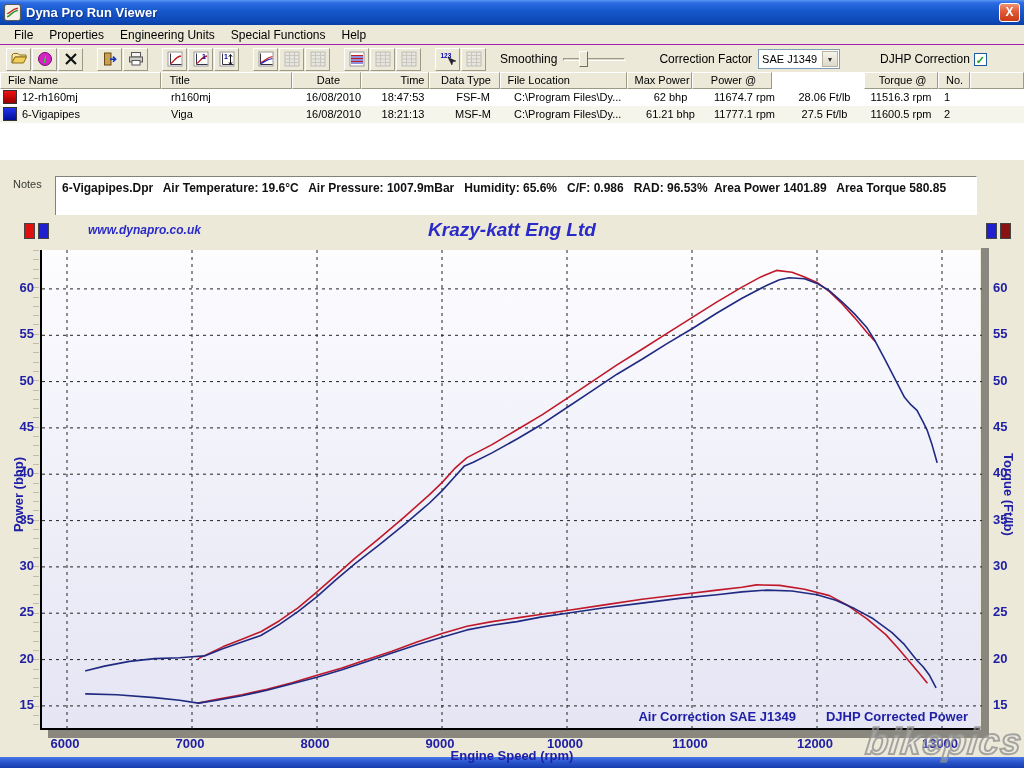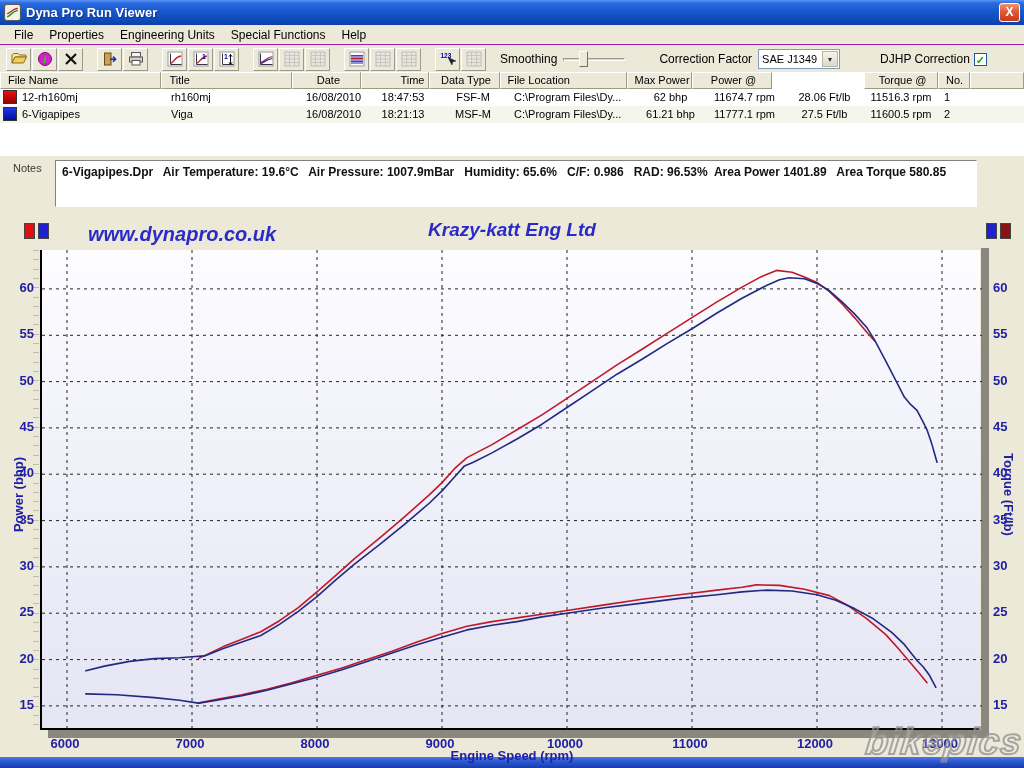--- a/index.html
+++ b/index.html
@@ -45,30 +45,30 @@
   
   .runtable { position:absolute; left:0; top:72px; width:1024px; height:88px; background:#fff;padding-left:16px; }
   .thead { position:absolute; left:0; top:0; height:17px; width:1024px; display:flex; }
   .th { height:17px; background:#ece9d8; border:1px solid; border-color:#fff #9c9a84 #9c9a84 #fff;
     font-size:11px; color:#000; padding:1px 4px 0 7px; overflow:hidden; white-space:nowrap; }
   .trow { position:absolute; left:0; height:17px; width:1024px; display:flex; }
   .td { height:17px; font-size:11px; color:#000; padding:2px 4px 0 7px; overflow:hidden; white-space:nowrap; position:relative; }
   .swatch { position:absolute; left:3px; top:1px; width:14px; height:14px; border:1px solid #333; }
 
   
-  .notes-band { position:absolute; left:0; top:156px; width:1024px; height:55px; background:#ece9d8; }
+  .notes-band { position:absolute; left:0; top:172px; width:1024px; height:55px; background:#ece9d8; }
   .notes-label { position:absolute; left:13px; top:6px; font-size:11px; color:#3a3a33; }
   .notes-box { position:absolute; left:55px; top:4px; width:922px; height:47px; background:#fff;
     border:1px solid; border-color:#848278 #fff #fff #848278; padding:4px 6px; }
   .notes-text { font-size:12px; font-weight:bold; color:#111; white-space:pre; overflow:hidden; }
 
   
   .chart-area { position:absolute; left:0; top:215px; width:1024px; height:542px; background:#ece9d8; }
   .hdr-sq { position:absolute; top:8px; width:11px; height:16px; border:1px solid #444; }
-  .hdr-url { position:absolute; left:88px; top:8px; font-size:20px; font-weight:bold; font-style:italic; color:#2a2ac8; }
+  .hdr-url { position:absolute; left:88px; top:8px; font-size:12px; font-weight:bold; font-style:italic; color:#2a2ac8; }
   .hdr-title { position:absolute; left:0; top:4px; width:1024px; text-align:center; font-size:19px; font-weight:bold; font-style:italic; color:#2a2ac8; }
   .plot { position:absolute; left:40px; top:35px; width:940px; height:480px;
     background:linear-gradient(180deg,#fdfdff 0%,#f3f3fb 35%,#e5e5f4 100%);
     border-left:2px solid #000; border-bottom:2px solid #000; }
   .shadow-r { position:absolute; left:981px; top:33px; width:8px; height:490px; background:#8a887e; }
   .shadow-b { position:absolute; left:48px; top:515px; width:941px; height:8px; background:#8a887e; }
   .minor-ticks { position:absolute; left:33px; top:35px; width:6px; height:480px;
     background:repeating-linear-gradient(to bottom,#b7b19b 0 1px,transparent 1px 9.3px); opacity:.8; }
   .ytick { position:absolute; font-size:13px; font-weight:bold; color:#2020a6; }
   .ytick.left { left:0; width:34px; text-align:right; }
@@ -328,20 +328,24 @@
           <line x1="400.0" y1="0" x2="400.0" y2="480" stroke="#222" stroke-width="1" stroke-dasharray="3,4"></line>
           <line x1="525.0" y1="0" x2="525.0" y2="480" stroke="#222" stroke-width="1" stroke-dasharray="3,4"></line>
           <line x1="650.0" y1="0" x2="650.0" y2="480" stroke="#222" stroke-width="1" stroke-dasharray="3,4"></line>
           <line x1="775.0" y1="0" x2="775.0" y2="480" stroke="#222" stroke-width="1" stroke-dasharray="3,4"></line>
           <line x1="900.0" y1="0" x2="900.0" y2="480" stroke="#222" stroke-width="1" stroke-dasharray="3,4"></line>
           <polyline points="156.3,408.6 181.3,396.6 200.0,389.2 218.8,381.8 237.5,370.7 256.3,357.7 275.0,341.9 293.8,325.3 312.5,308.6 337.5,288.2 362.5,266.9 387.5,244.6 400.0,232.6 412.5,218.7 425.0,207.6 450.0,194.6 475.0,179.8 500.0,164.9 525.0,148.3 550.0,131.6 575.0,114.9 600.0,99.2 625.0,83.4 650.0,67.6 675.0,51.9 700.0,37.1 718.8,26.9 734.4,20.4 750.0,22.2 762.5,26.9 775.0,32.4 787.5,41.7 800.0,53.7 812.5,67.6 825.0,82.5 832.5,90.8" fill="none" stroke="#c01828" stroke-width="1.6" stroke-linejoin="round" stroke-linecap="round"></polyline>
           <polyline points="43.8,420.7 62.5,416.1 87.5,411.4 112.5,408.6 137.5,407.7 150.0,406.8 162.5,405.9 181.3,398.5 200.0,392.0 218.8,385.5 237.5,374.4 256.3,361.4 275.0,346.6 293.8,329.9 312.5,314.1 337.5,294.7 362.5,274.3 387.5,253.0 400.0,240.9 412.5,227.0 422.5,215.9 431.3,212.2 450.0,202.9 475.0,189.0 500.0,174.2 525.0,157.5 550.0,140.8 575.0,124.2 600.0,109.3 625.0,93.6 650.0,78.8 675.0,63.0 700.0,48.2 725.0,35.2 737.5,29.7 747.1,27.8 762.5,28.7 775.0,33.4 787.5,40.8 800.0,51.9 812.5,63.9 825.0,77.8 832.5,89.9 843.8,111.2 856.3,135.3 862.5,147.3 868.8,154.7 875.0,160.3 881.3,172.4 885.0,179.8 890.0,194.6 895.0,212.2" fill="none" stroke="#202a80" stroke-width="1.6" stroke-linejoin="round" stroke-linecap="round"></polyline>
           <polyline points="156.3,453.1 175.0,449.4 200.0,444.8 225.0,439.2 250.0,432.7 275.0,425.3 300.0,417.9 325.0,409.6 350.0,401.2 375.0,392.0 400.0,383.6 425.0,376.2 450.0,371.6 475.0,367.9 500.0,364.2 525.0,360.5 562.5,354.9 600.0,349.3 637.5,344.7 675.0,340.1 700.0,337.3 714.5,334.9 737.5,335.4 762.5,339.2 787.5,345.6 806.3,355.8 825.0,368.8 843.8,384.6 856.3,398.5 868.8,413.3 877.5,423.5 885.0,432.7" fill="none" stroke="#c01828" stroke-width="1.6" stroke-linejoin="round" stroke-linecap="round"></polyline>
           <polyline points="43.8,443.9 75.0,444.8 112.5,447.6 137.5,450.3 156.3,453.1 175.0,450.3 200.0,445.7 225.0,440.2 250.0,433.7 275.0,427.2 300.0,419.8 325.0,411.4 350.0,403.1 375.0,394.7 400.0,387.3 425.0,379.9 450.0,375.3 475.0,371.6 500.0,366.9 525.0,363.2 562.5,357.7 600.0,353.1 637.5,348.4 675.0,344.7 700.0,341.9 725.0,340.1 750.0,341.0 775.0,344.7 793.8,350.3 812.5,358.6 831.3,368.8 850.0,382.7 862.5,394.7 875.0,410.5 881.3,417.0 887.5,425.3 893.8,437.4" fill="none" stroke="#202a80" stroke-width="1.6" stroke-linejoin="round" stroke-linecap="round"></polyline>
         </svg>
+      <div class="annotation">
+        <span>Air Correction SAE J1349</span>
+        <span>DJHP Corrected Power</span>
+      </div>
     </div>
 
     <div id="tick-layer">
         <div class="ytick left" style="top: 64.9189px;">60</div>
         <div class="ytick right" style="top: 64.9189px;">60</div>
         <div class="ytick left" style="top: 111.251px;">55</div>
         <div class="ytick right" style="top: 111.251px;">55</div>
         <div class="ytick left" style="top: 157.583px;">50</div>
         <div class="ytick right" style="top: 157.583px;">50</div>
         <div class="ytick left" style="top: 203.915px;">45</div>

